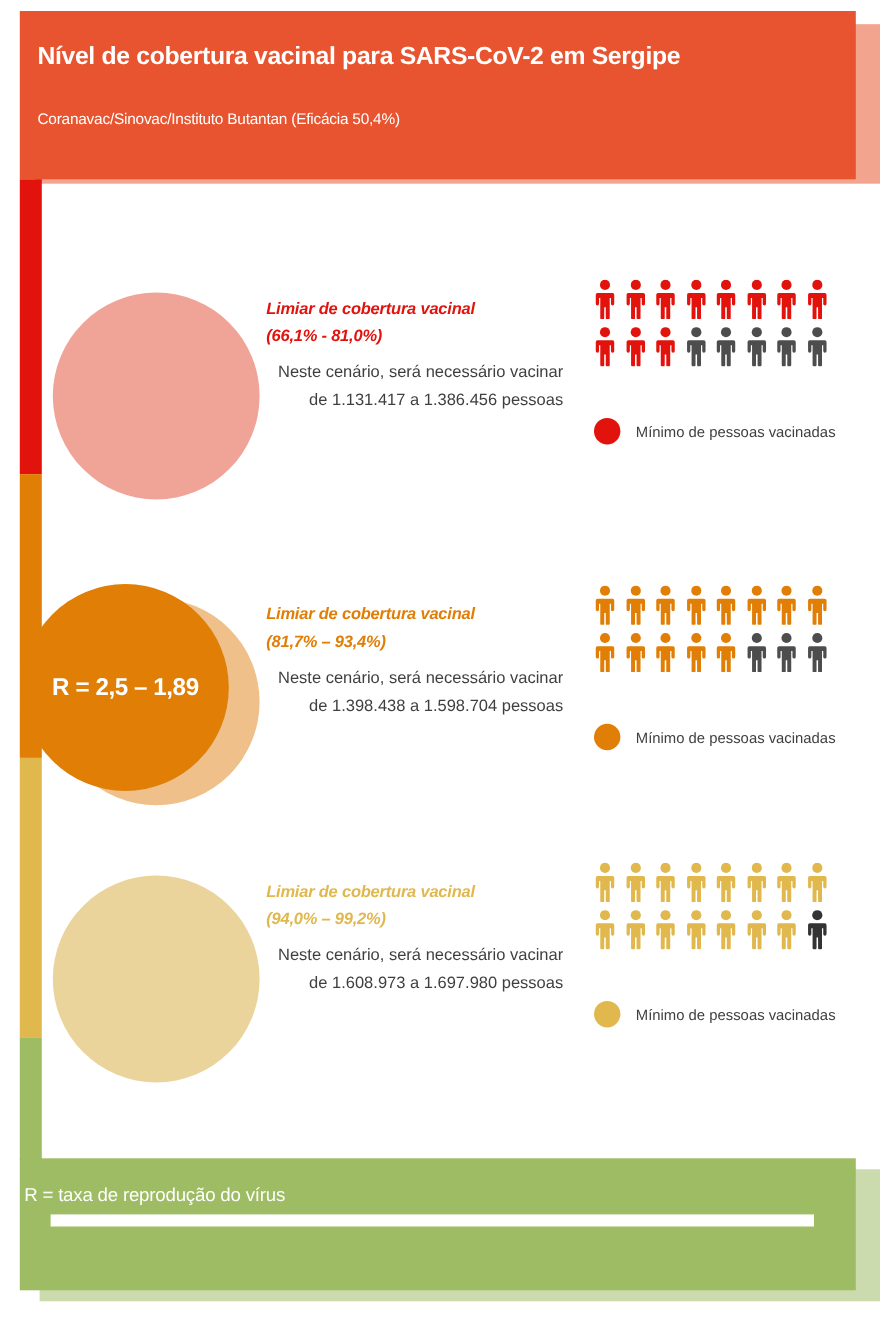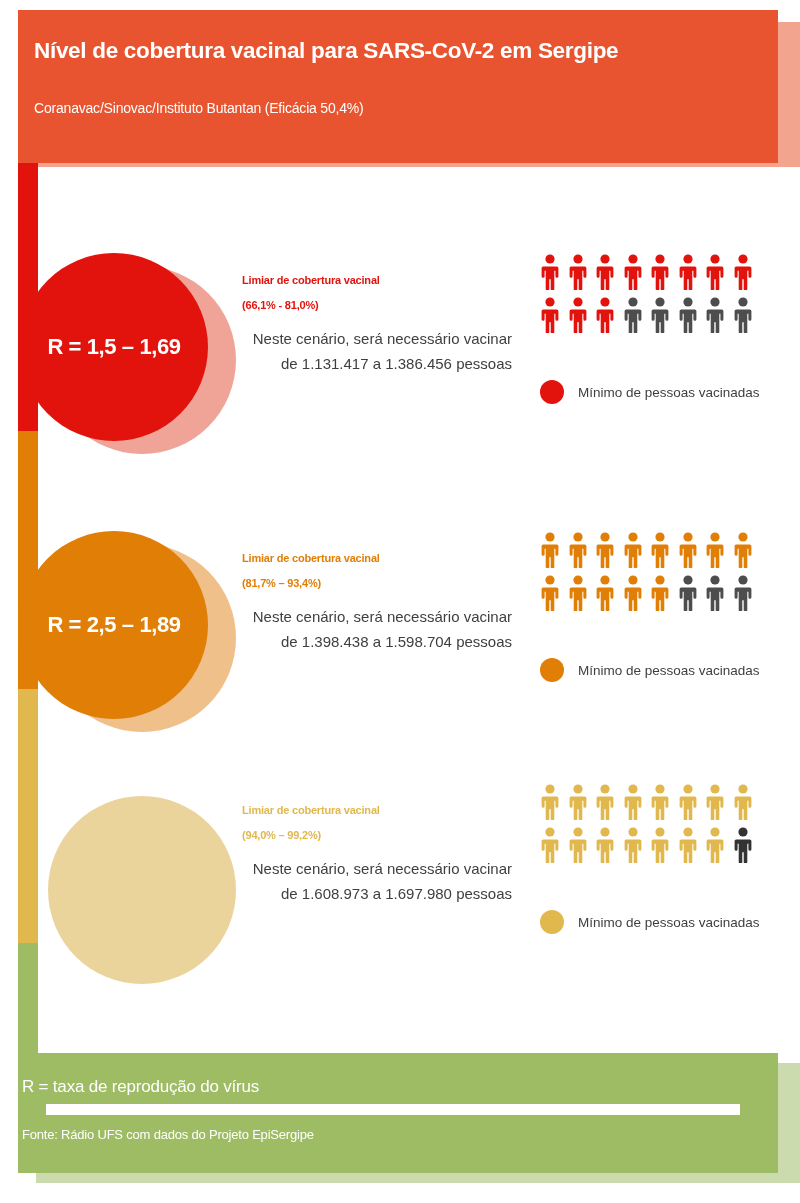--- a/index.html
+++ b/index.html
@@ -69,24 +69,25 @@
     color: #ffffff;
     font-size: 22px;
     font-weight: bold;
     letter-spacing: -0.4px;
     white-space: nowrap;
   }
 
   
   .txt { position: absolute; left: 242px; top: 28px; width: 270px; }
   .txt-head {
-    font-size: 11px;
+    font-size: 15px;
     font-weight: bold;
     line-height: 25px;
     letter-spacing: -0.2px;
+    font-style: italic;
   }
   .txt-body {
     margin-top: 8px;
     font-size: 15px;
     color: #3F3F3F;
     line-height: 25px;
     font-weight: normal;
     text-align: right;
   }
 
@@ -140,23 +141,20 @@
   <div class="header-title">Nível de cobertura vacinal para SARS-CoV-2 em Sergipe</div>
   <div class="header-sub">Coranavac/Sinovac/Instituto Butantan (Eficácia 50,4%)</div>
 
   <div class="strip strip-red" style="background: rgb(226, 19, 13);"></div>
   <div class="strip strip-orange" style="background: rgb(224, 126, 6);"></div>
   <div class="strip strip-yellow" style="background: rgb(224, 184, 78);"></div>
   <div class="strip strip-green" style="background: rgb(158, 188, 99);"></div>
 
   <div class="section sec-1">
     <div class="bubble-shadow" style="background: rgb(240, 164, 151);"></div>
-    <div class="bubble" style="background: rgb(226, 19, 13);">
-      <span class="bubble-label">R = 1,5 – 1,69</span>
-    </div>
     <div class="txt">
       <div class="txt-head" style="color: rgb(226, 19, 13);">
         <span>Limiar de cobertura vacinal</span><br>
         <span>(66,1% - 81,0%)</span>
       </div>
       <div class="txt-body">Neste cenário, será necessário vacinar de 1.131.417 a 1.386.456 pessoas</div>
     </div>
     <div class="picto">
         <div class="picto-row">
           <svg class="person" viewBox="0 0 20 36">
@@ -403,15 +401,14 @@
     <div class="legend">
       <span class="legend-dot" style="background: rgb(224, 184, 78);"></span>
       <span class="legend-text">Mínimo de pessoas vacinadas</span>
     </div>
   </div>
 
   <div class="footer-shadow"></div>
   <div class="footer-block"></div>
   <div class="footer-line1">R = taxa de reprodução do vírus</div>
   <div class="footer-rule"></div>
-  <div class="footer-line2">Fonte: Rádio UFS com dados do Projeto EpiSergipe</div>
 
 </div>
 
 </body></html>

